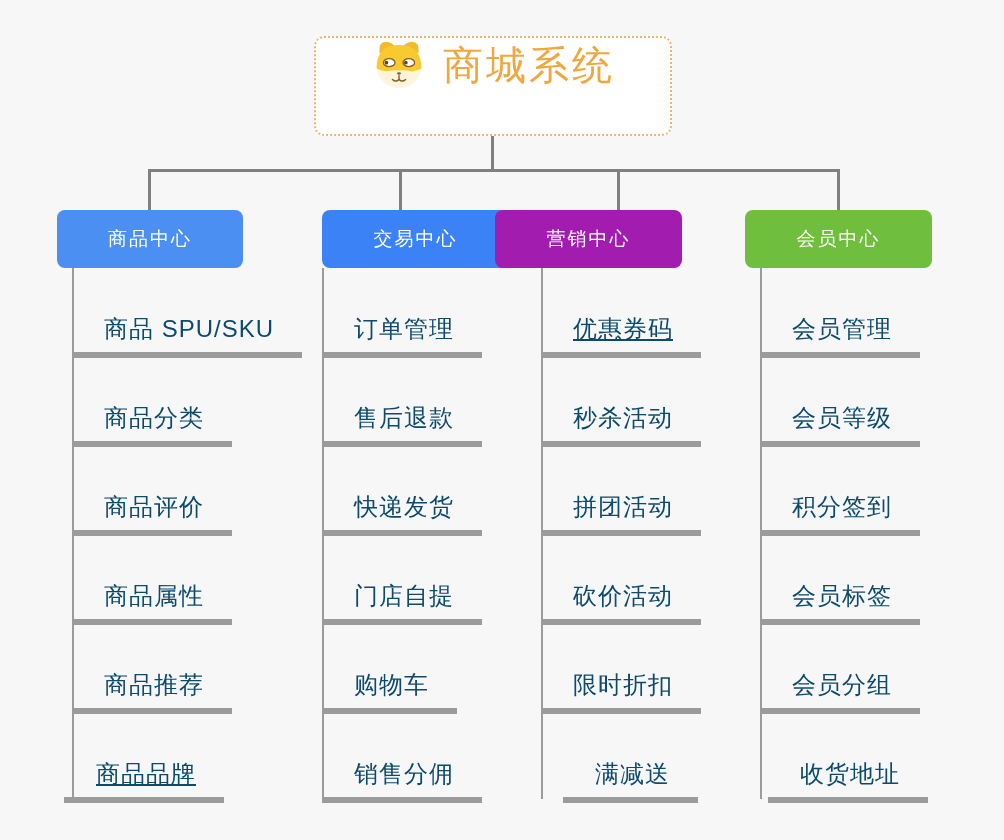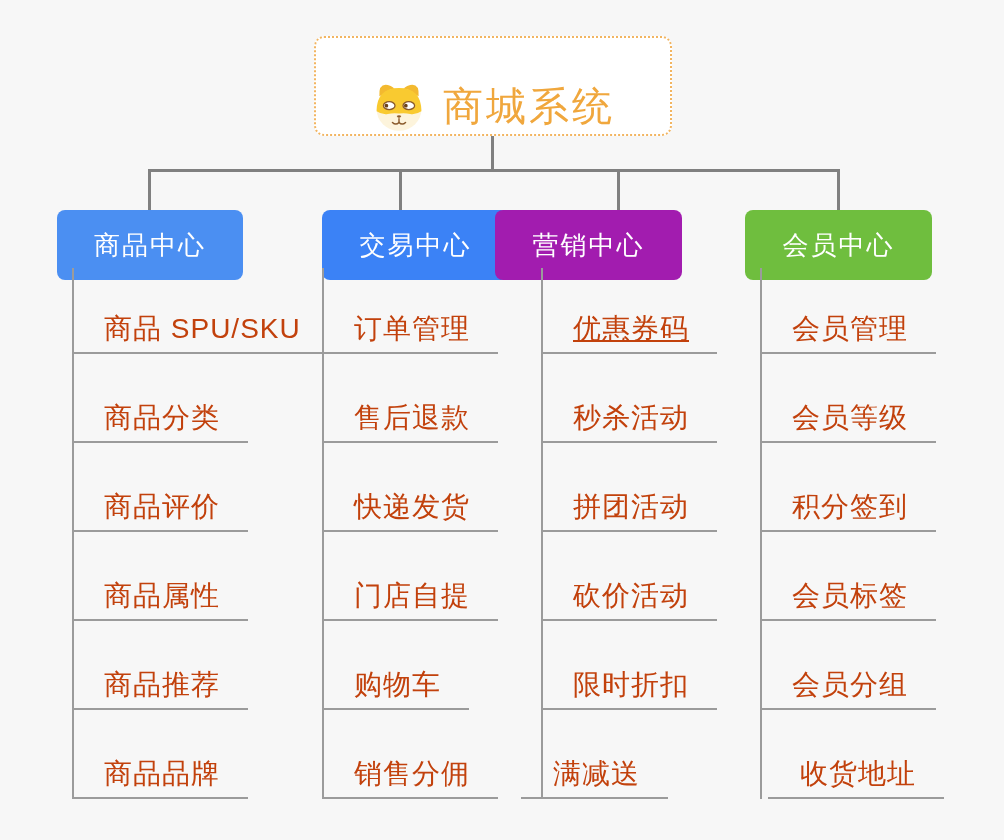--- a/index.html
+++ b/index.html
@@ -13,65 +13,65 @@
   
   .root-node {
     position: absolute;
     left: 314px; top: 36px;
     width: 358px; height: 100px;
     background: #ffffff;
     border: 2px dotted #f2b561;
     border-radius: 10px;
     box-sizing: border-box;
     display: flex;
-    align-items: flex-end;
+    align-items: flex-start;
     justify-content: center;
     gap: 16px;
   }
   .root-title {
     font-size: 40px;
     letter-spacing: 3px;
     font-weight: 400;
     white-space: nowrap;
   }
   .root-icon { width: 56px; height: 53px; flex: 0 0 auto; }
   
   .conn { position: absolute; }
   
   .branch-header {
     position: absolute;
     top: 210px;
-    height: 70px;
+    height: 58px;
     border-radius: 8px;
     color: #ffffff;
-    font-size: 26px;
+    font-size: 19px;
     letter-spacing: 2px;
     display: flex;
     align-items: center;
     justify-content: center;
     white-space: nowrap;
   }
   
   .spine {
     position: absolute;
     top: 268px;
     width: 2px;
     height: 531px;
   }
   
   .leaf {
     position: absolute;
     display: inline-block;
     white-space: nowrap;
-    font-size: 28px;
+    font-size: 24px;
     line-height: 30px;
     letter-spacing: 1px;
-    color: #c2410c;
+    color: #0c4a6e;
     padding: 0 28px 8px 32px;
-    border-bottom: 2px solid #a16207;
+    border-bottom: 6px solid #a16207;
   }
 </style>
 </head>
 <body>
 
 <div class="canvas" style="background: rgb(247, 247, 247);">
 
   <div class="root-node" style="border-color: rgb(242, 181, 97); background: rgb(255, 255, 255);">
     <svg class="root-icon" viewBox="0 0 60 56">
       <path d="M9 16 Q8 2 18 4 Q25 6 27 11 Q18 11 9 16 Z" fill="#f3b92f"></path>
@@ -104,35 +104,35 @@
   <div class="spine" style="left: 72px; background: rgb(155, 155, 155);"></div>
   <div class="spine" style="left: 322px; background: rgb(155, 155, 155);"></div>
   <div class="spine" style="left: 541px; background: rgb(155, 155, 155);"></div>
   <div class="spine" style="left: 760px; background: rgb(155, 155, 155);"></div>
 
   <div class="leaf" style="left: 72px; top: 314px; border-bottom-color: rgb(155, 155, 155);">商品 SPU/SKU</div>
   <div class="leaf" style="left: 72px; top: 403px; border-bottom-color: rgb(155, 155, 155);">商品分类</div>
   <div class="leaf" style="left: 72px; top: 492px; border-bottom-color: rgb(155, 155, 155);">商品评价</div>
   <div class="leaf" style="left: 72px; top: 581px; border-bottom-color: rgb(155, 155, 155);">商品属性</div>
   <div class="leaf" style="left: 72px; top: 670px; border-bottom-color: rgb(155, 155, 155);">商品推荐</div>
-  <div class="leaf" style="left: 72px; top: 759px; border-bottom-color: rgb(155, 155, 155);">商品品牌</div>
+  <div class="leaf" style="left: 64px; top: 759px; border-bottom-color: rgb(155, 155, 155); text-decoration: underline;">商品品牌</div>
 
   <div class="leaf" style="left: 322px; top: 314px; border-bottom-color: rgb(155, 155, 155);">订单管理</div>
   <div class="leaf" style="left: 322px; top: 403px; border-bottom-color: rgb(155, 155, 155);">售后退款</div>
   <div class="leaf" style="left: 322px; top: 492px; border-bottom-color: rgb(155, 155, 155);">快递发货</div>
   <div class="leaf" style="left: 322px; top: 581px; border-bottom-color: rgb(155, 155, 155);">门店自提</div>
   <div class="leaf" style="left: 322px; top: 670px; border-bottom-color: rgb(155, 155, 155);">购物车</div>
   <div class="leaf" style="left: 322px; top: 759px; border-bottom-color: rgb(155, 155, 155);">销售分佣</div>
 
   <div class="leaf" style="left: 541px; top: 314px; border-bottom-color: rgb(155, 155, 155); text-decoration: underline;">优惠券码</div>
   <div class="leaf" style="left: 541px; top: 403px; border-bottom-color: rgb(155, 155, 155);">秒杀活动</div>
   <div class="leaf" style="left: 541px; top: 492px; border-bottom-color: rgb(155, 155, 155);">拼团活动</div>
   <div class="leaf" style="left: 541px; top: 581px; border-bottom-color: rgb(155, 155, 155);">砍价活动</div>
   <div class="leaf" style="left: 541px; top: 670px; border-bottom-color: rgb(155, 155, 155);">限时折扣</div>
-  <div class="leaf" style="left: 521px; top: 759px; border-bottom-color: rgb(155, 155, 155);">满减送</div>
+  <div class="leaf" style="left: 563px; top: 759px; border-bottom-color: rgb(155, 155, 155);">满减送</div>
 
   <div class="leaf" style="left: 760px; top: 314px; border-bottom-color: rgb(155, 155, 155);">会员管理</div>
   <div class="leaf" style="left: 760px; top: 403px; border-bottom-color: rgb(155, 155, 155);">会员等级</div>
   <div class="leaf" style="left: 760px; top: 492px; border-bottom-color: rgb(155, 155, 155);">积分签到</div>
   <div class="leaf" style="left: 760px; top: 581px; border-bottom-color: rgb(155, 155, 155);">会员标签</div>
   <div class="leaf" style="left: 760px; top: 670px; border-bottom-color: rgb(155, 155, 155);">会员分组</div>
   <div class="leaf" style="left: 760px; top: 759px; border-bottom-color: rgb(155, 155, 155); margin-left: 8px;">收货地址</div>
 
 </div>
 

